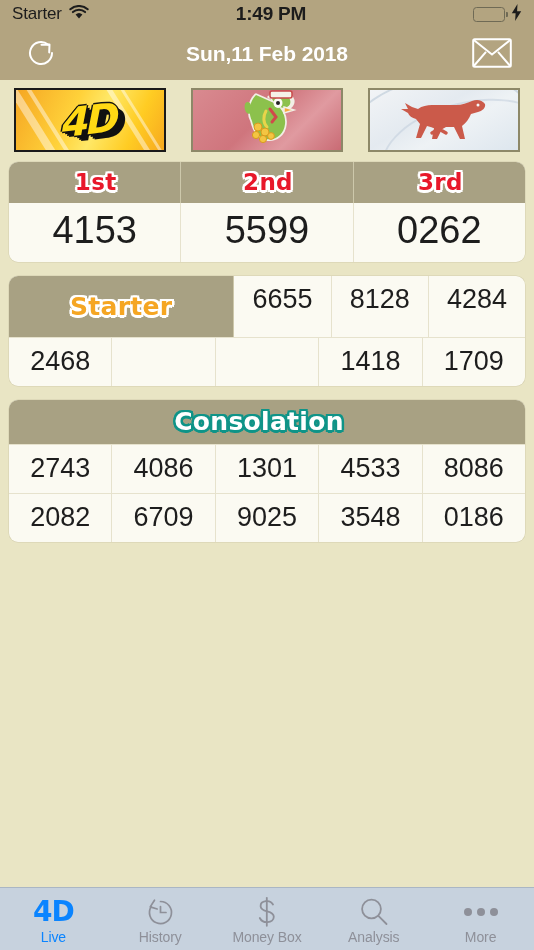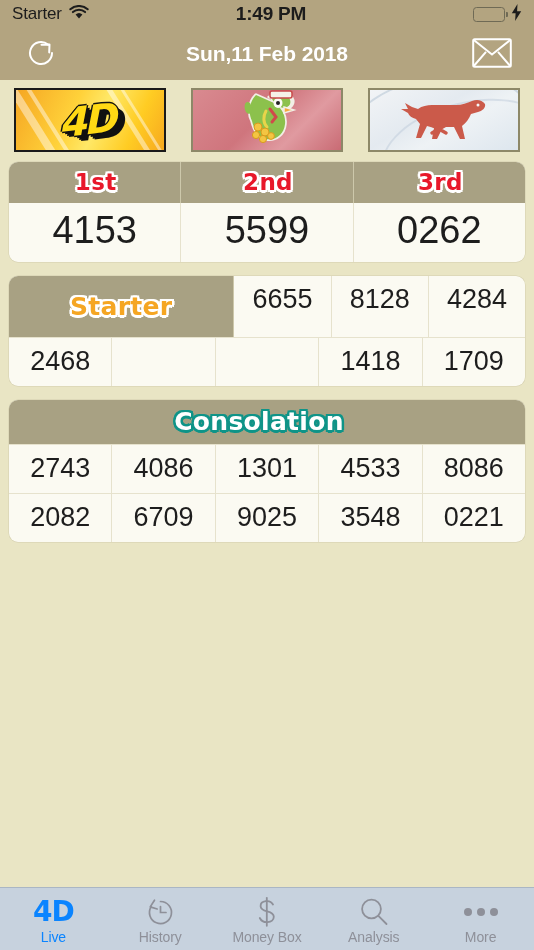--- a/index.html
+++ b/index.html
@@ -475,21 +475,21 @@
     <div class="grid-cell">4086</div>
     <div class="grid-cell">1301</div>
     <div class="grid-cell">4533</div>
     <div class="grid-cell">8086</div>
   </div>
   <div class="grid-row">
     <div class="grid-cell">2082</div>
     <div class="grid-cell">6709</div>
     <div class="grid-cell">9025</div>
     <div class="grid-cell">3548</div>
-    <div class="grid-cell">0221</div>
+    <div class="grid-cell">0186</div>
   </div>
 </div>
 
 <div class="tab-bar">
 
   <div class="tab-item active">
     <div class="tab-icon">
       <span class="tab-4d">4D</span>
     </div>
     <div class="tab-label">Live</div>

